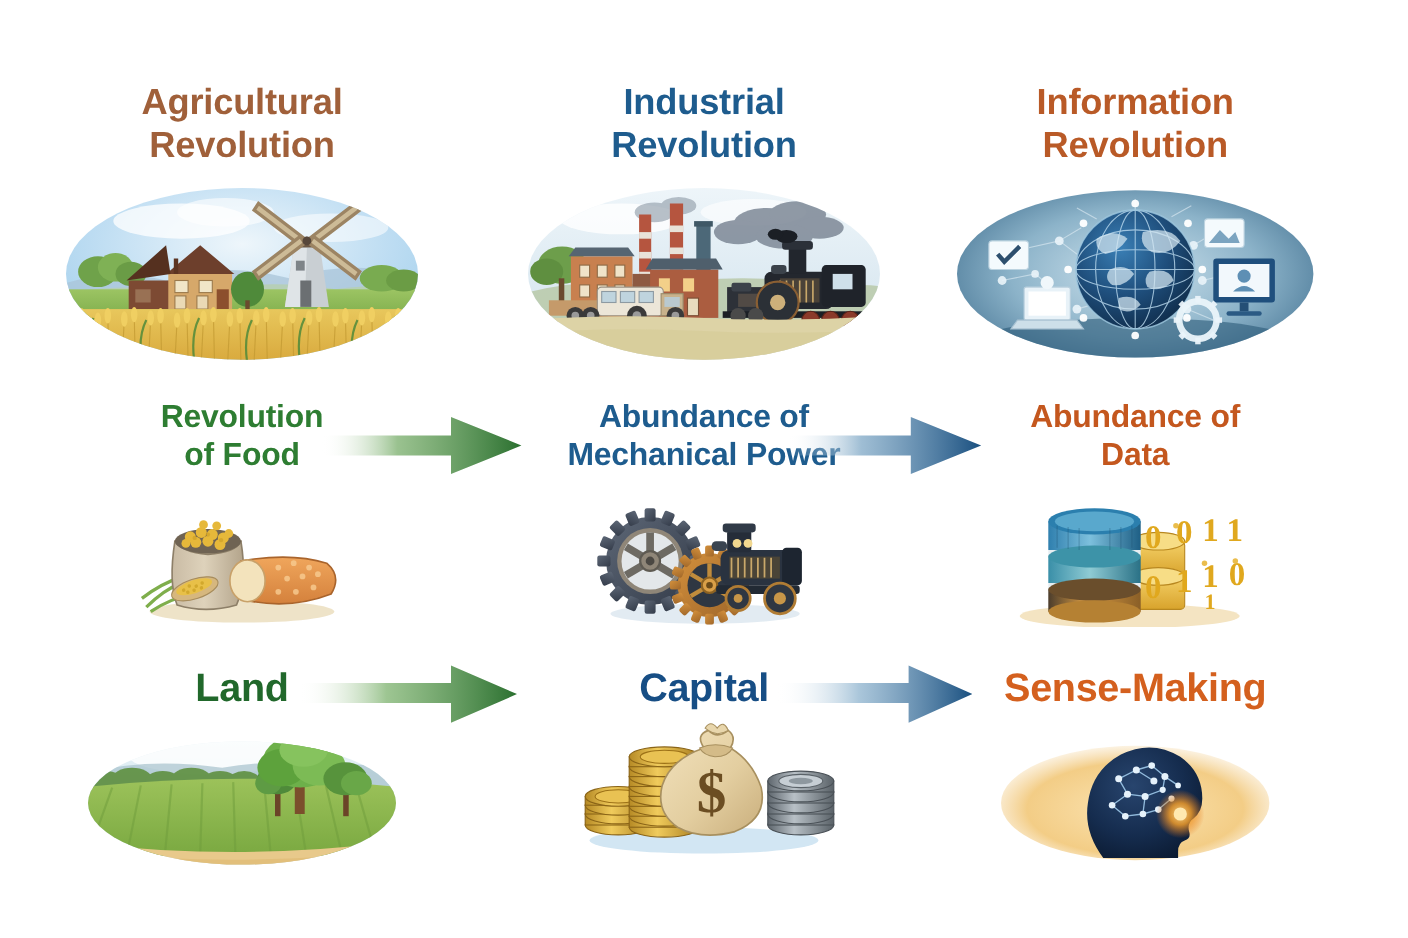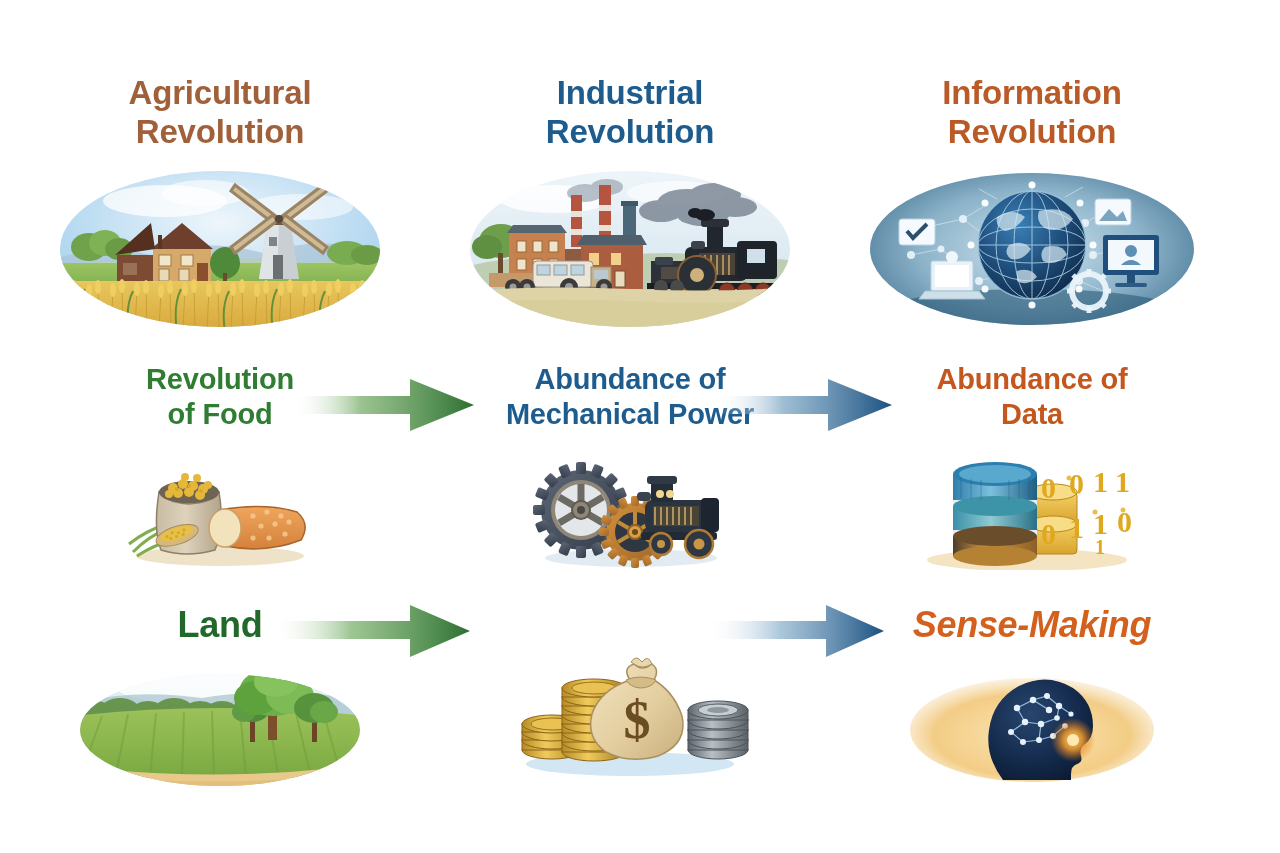--- a/index.html
+++ b/index.html
@@ -10,21 +10,21 @@
     font-family:"Liberation Sans", sans-serif;
     overflow:hidden;
     position:relative;
   }
   #board{position:relative;width:1280px;height:764px;}
 
   
   .row{position:absolute;left:0;width:1280px;}
   .col{position:absolute;top:0;text-align:center;}
   .c0{left:18px;width:404px;}
-  .c1{left:428px;width:404px;}
+  .c1{left:438px;width:404px;}
   .c2{left:830px;width:404px;}
 
   
   .heading{
     font-size:33px;font-weight:bold;line-height:1.17;
     letter-spacing:-0.2px;
     white-space:pre-line;
   }
   .h-agri{color:#A0603A;}
   .h-ind {color:#1E5C8E;}
@@ -36,21 +36,21 @@
   }
   .lbl-green{color:#2E7D32;}
   .lbl-blue {color:#1E5C8E;}
   .lbl-orange{color:#C4571E;}
 
   .res-label{
     font-size:36px;font-weight:bold;letter-spacing:-0.3px;
   }
   .res-green{color:#21682B;}
   .res-blue {color:#174E85;}
-  .res-orange{color:#D4601E;font-style:italic;}
+  .res-orange{color:#D4601E;}
 
   
   .arrow{position:absolute;}
 
   
   .scene{position:relative;overflow:hidden;}
   .icon-box{position:relative;}
 
   svg{display:block;}
 </style>
@@ -811,20 +811,23 @@
           </g>
         </svg>
       </div>
     </div>
   </div>
 
   <div class="row" style="top:604px;height:48px;padding-left:26px;">
     <div class="col c0">
       <div class="res-label res-green">Land</div>
     </div>
+    <div class="col c1">
+      <div class="res-label res-blue">Capital</div>
+    </div>
     <div class="col c2">
       <div class="res-label res-orange">Sense-Making</div>
     </div>
   </div>
 
   <div class="arrow" style="left:272px;top:603px;">
     <svg width="205" height="56" viewBox="0 0 205 56">
       <defs>
         <linearGradient id="agr2" x1="0" y1="0" x2="1" y2="0">
           <stop offset="0%" stop-color="#ffffff" stop-opacity="0"></stop>

